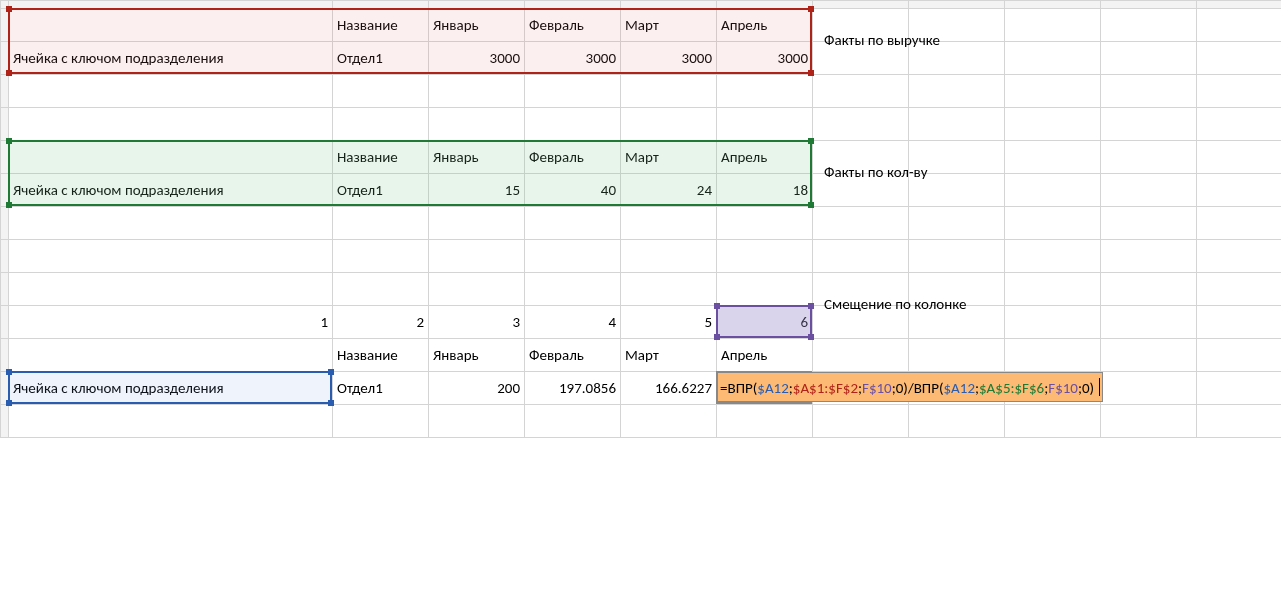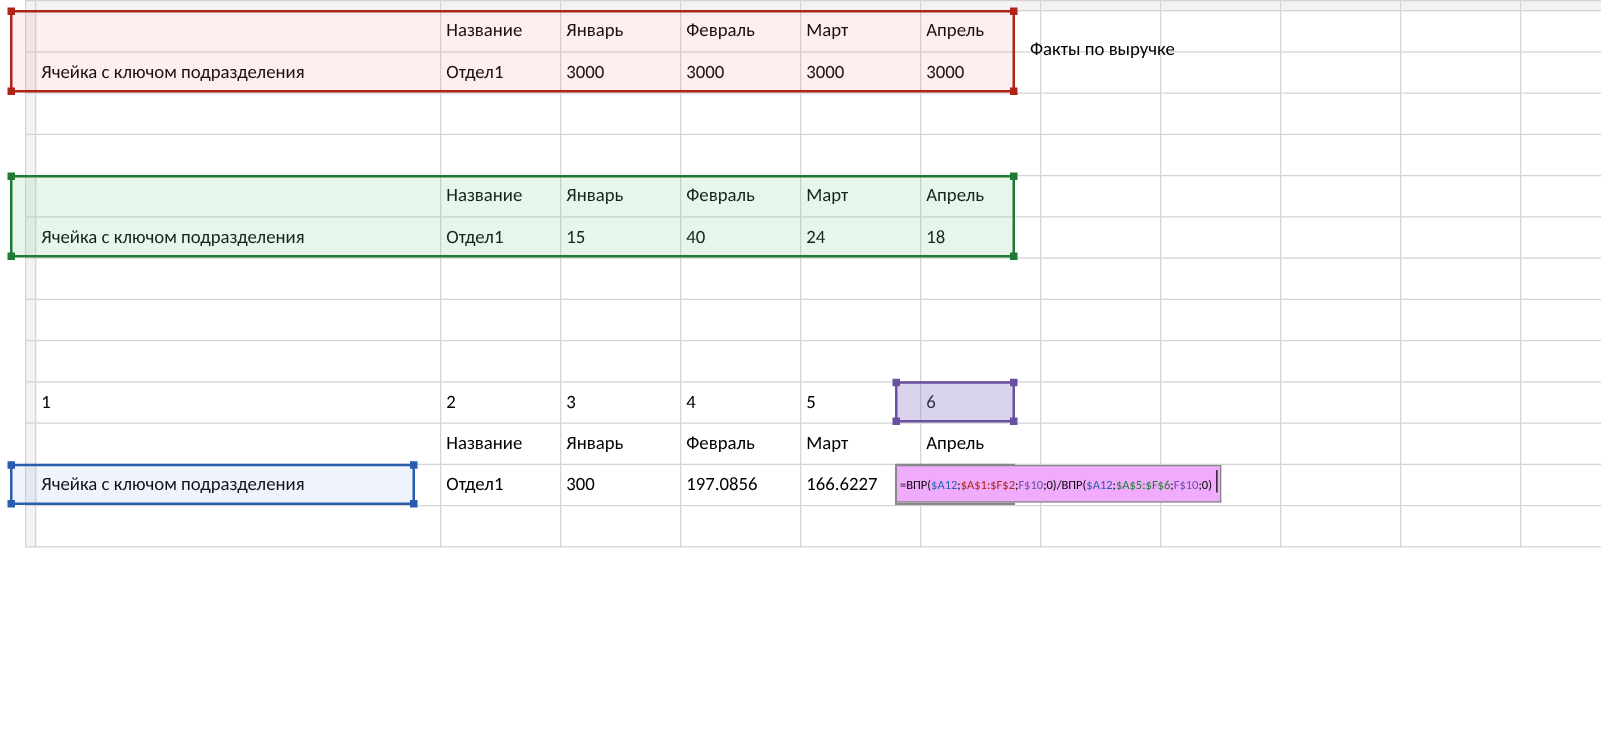--- a/index.html
+++ b/index.html
@@ -5,21 +5,21 @@
   * { box-sizing: border-box; }
   html, body {
     margin: 0; padding: 0;
     width: 1281px; height: 601px;
     font-family: Calibri, Arial, sans-serif;
     font-size: 15px;
     background: #fff;
     color: #000;
     overflow: hidden;
   }
-  .sheet { position: relative; padding-left: 20px; }
+  .sheet { position: relative; }
   table.grid {
     border-collapse: collapse;
     table-layout: fixed;
     width: 1281px;
   }
   table.grid td, table.grid th {
     border: 1px solid #d4d4d4;
     height: 33px;
     padding: 0 4px;
     white-space: nowrap;
@@ -32,21 +32,21 @@
     color: #777;
     height: 8px;
     padding: 0;
     font-size: 10px;
   }
   .rowhead {
     width: 8px; min-width: 8px; max-width: 8px;
     background: #f3f3f3;
     padding: 0 !important;
   }
-  .num { }
+  .num { text-align: right; }
   .txt { text-align: left; }
 
   
   .cA { width: 324px; }
   .cB { width: 96px; }
   .cC { width: 96px; }
   .cD { width: 96px; }
   .cE { width: 96px; }
   .cF { width: 96px; }
   .cG { width: 96px; }
@@ -79,23 +79,23 @@
   .rb-blue { border: 2px solid #2a5db0; background: rgba(120,160,230,0.12); }
   .hd-blue { background: #2a5db0; }
 
   
   .rb-edit { border: 2px solid #888; background: transparent; }
 
   
   .formula-inline {
     position: absolute;
     z-index: 10;
-    background: #f0abfc;
+    background: #fdba74;
     font-family: Calibri, Arial, sans-serif;
-    font-size: 10px;
+    font-size: 15px;
     height: 30px;
     line-height: 30px;
     padding: 0 2px 0 2px;
     border: 1px solid #888;
     border-left: none;
     white-space: nowrap;
   }
   .cursor-caret {
     display: inline-block;
     width: 1px; height: 18px;
@@ -315,21 +315,21 @@
           <td></td>
           <td></td>
           <td></td>
           <td></td>
   </tr>
 
   <tr>
     <td class="rowhead"></td>
     <td class="txt">Ячейка с ключом подразделения</td>
     <td class="txt">Отдел1</td>
-    <td class="num">300</td>
+    <td class="num">200</td>
     <td class="num">197.0856</td>
     <td class="num">166.6227</td>
     <td class="txt"></td>
     <td></td>
           <td></td>
           <td></td>
           <td></td>
           <td></td>
   </tr>
 
@@ -344,20 +344,22 @@
           <td></td>
           <td></td>
           <td></td>
           <td></td>
           <td></td>
         </tr>
 </tbody>
     </table>
 
 <div class="overflow-label" style="left:820px; top:24px;">Факты по выручке</div>
+<div class="overflow-label" style="left:820px; top:156px;">Факты по кол-ву</div>
+<div class="overflow-label" style="left:820px; top:288px;">Смещение по колонке</div>
 
 <div class="rangebox rb-red" style="left:8px; top:8px; width:804px; height:66px;"></div>
 <div class="handle hd-red" style="left:6px; top:6px;"></div>
 <div class="handle hd-red" style="left:808px; top:6px;"></div>
 <div class="handle hd-red" style="left:6px; top:70px;"></div>
 <div class="handle hd-red" style="left:808px; top:70px;"></div>
 
 <div class="rangebox rb-green" style="left:8px; top:140px; width:804px; height:66px;"></div>
 <div class="handle hd-green" style="left:6px; top:138px;"></div>
 <div class="handle hd-green" style="left:808px; top:138px;"></div>

